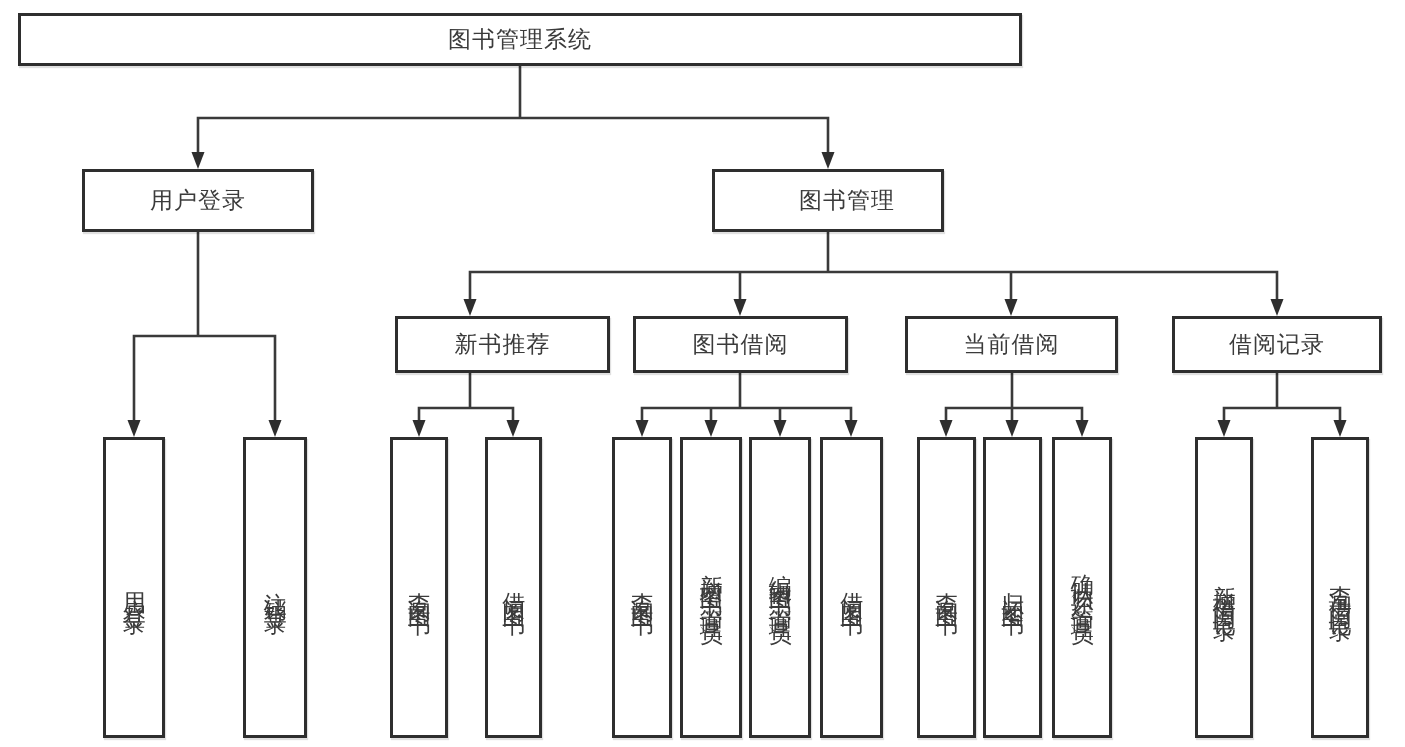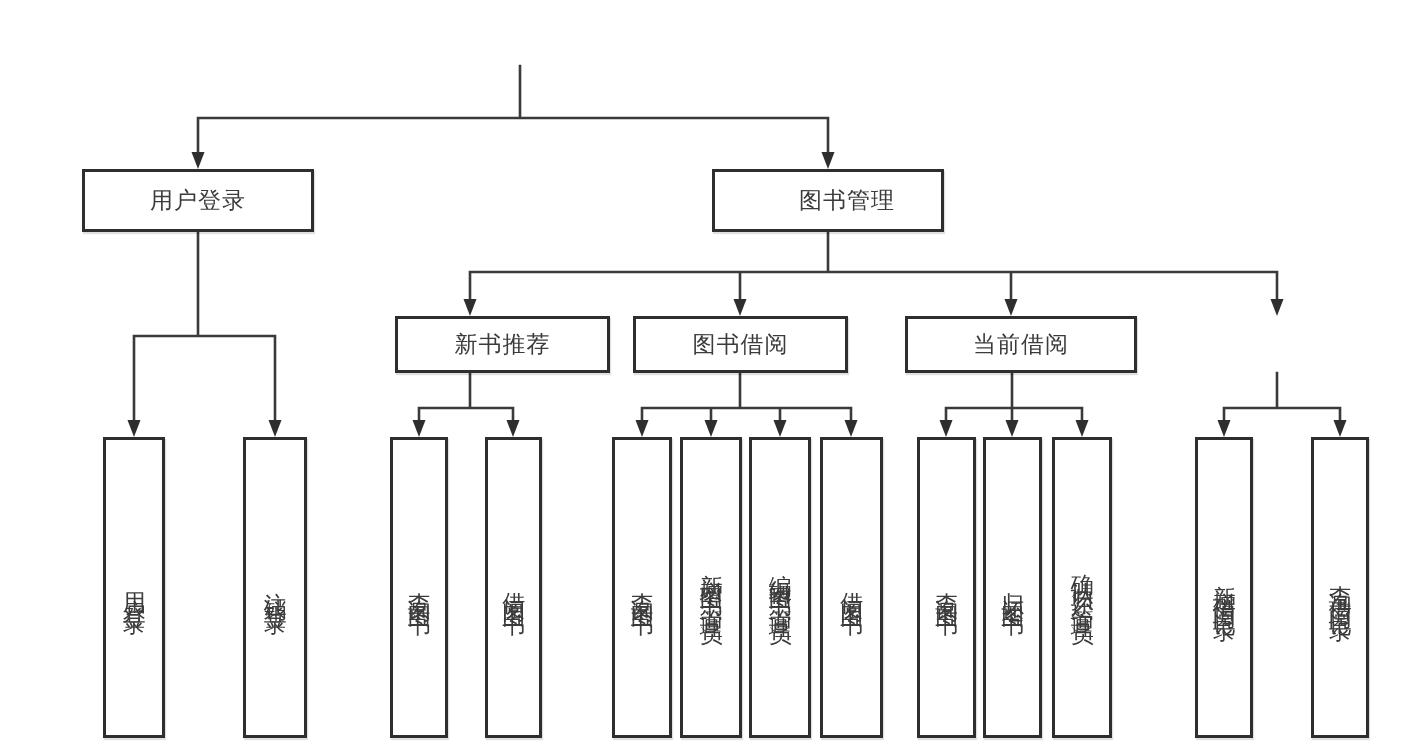--- a/index.html
+++ b/index.html
@@ -100,36 +100,42 @@
 
       <polygon points="939.5,420 952.5,420 946,437"></polygon>
       <polygon points="1005.5,420 1018.5,420 1012,437"></polygon>
       <polygon points="1075.5,420 1088.5,420 1082,437"></polygon>
 
       <polygon points="1217.5,420 1230.5,420 1224,437"></polygon>
       <polygon points="1333.5,420 1346.5,420 1340,437"></polygon>
     </g>
   </svg>
 
+  <div class="node" style="left:18px; top:13px; width:1004px; height:53px;">
+    <span class="label">图书管理系统</span>
+  </div>
 
   <div class="node" style="left:82px; top:169px; width:232px; height:63px;">
     <span class="label">用户登录</span>
   </div>
   <div class="node" style="left:712px; top:169px; width:232px; height:63px;padding-left:38px;">
     <span class="label">图书管理</span>
   </div>
 
   <div class="node" style="left:363px; top:316px; width:215px; height:57px;margin-left:32px;">
     <span class="label">新书推荐</span>
   </div>
   <div class="node" style="left:633px; top:316px; width:215px; height:57px;">
     <span class="label">图书借阅</span>
   </div>
-  <div class="node" style="left:905px; top:316px; width:232px; height:57px;align-items:center;">
+  <div class="node" style="left:905px; top:316px; width:213px; height:57px;align-items:center;">
     <span class="label">当前借阅</span>
+  </div>
+  <div class="node" style="left:1172px; top:316px; width:210px; height:57px;">
+    <span class="label">借阅记录</span>
   </div>
 
   <div class="node leaf" style="left:103px; top:437px; width:62px; height:301px;">
     <span class="label">用户登录</span>
   </div>
   <div class="node leaf" style="left:243px; top:437px; width:64px; height:301px;">
     <span class="label">注销登录</span>
   </div>
 
   <div class="node leaf" style="left:390px; top:437px; width:58px; height:301px;">

